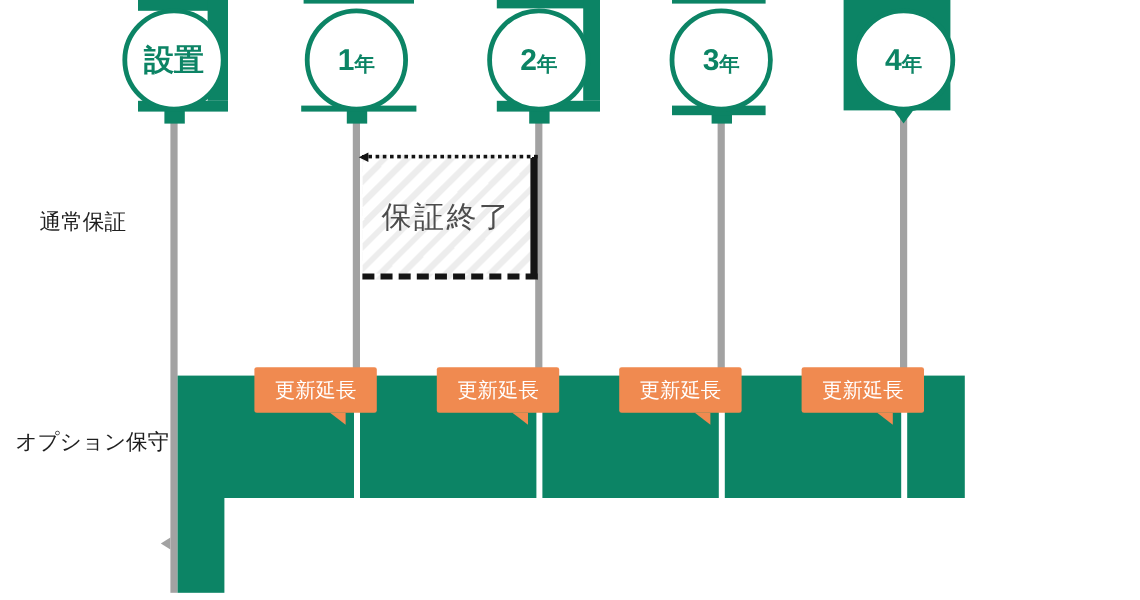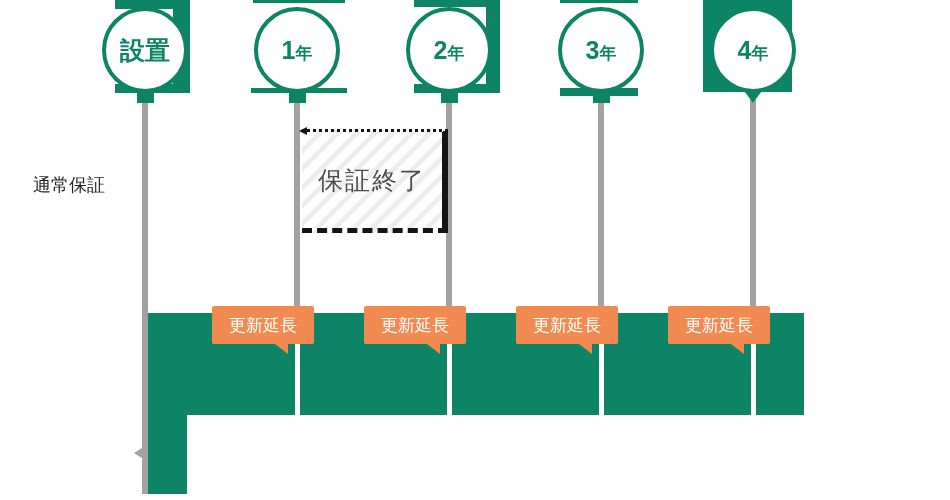--- a/index.html
+++ b/index.html
@@ -171,20 +171,21 @@
   <div class="bubble bb1">
     <span>更新延長</span>
   </div>
   <div class="bubble bb2">
     <span>更新延長</span>
   </div>
   <div class="bubble bb3">
     <span>更新延長</span>
   </div>
 
+  <div class="lbl lbl-option">オプション保守</div>
   <div class="seg s0"></div>
   <div class="seg s1"></div>
   <div class="seg s2"></div>
   <div class="seg s3"></div>
   <div class="seg s4"></div>
   <div class="col-left"></div>
   <div class="col-right"></div>
 
   <div class="arrow-left"></div>
   <div class="arrow-right"></div>

